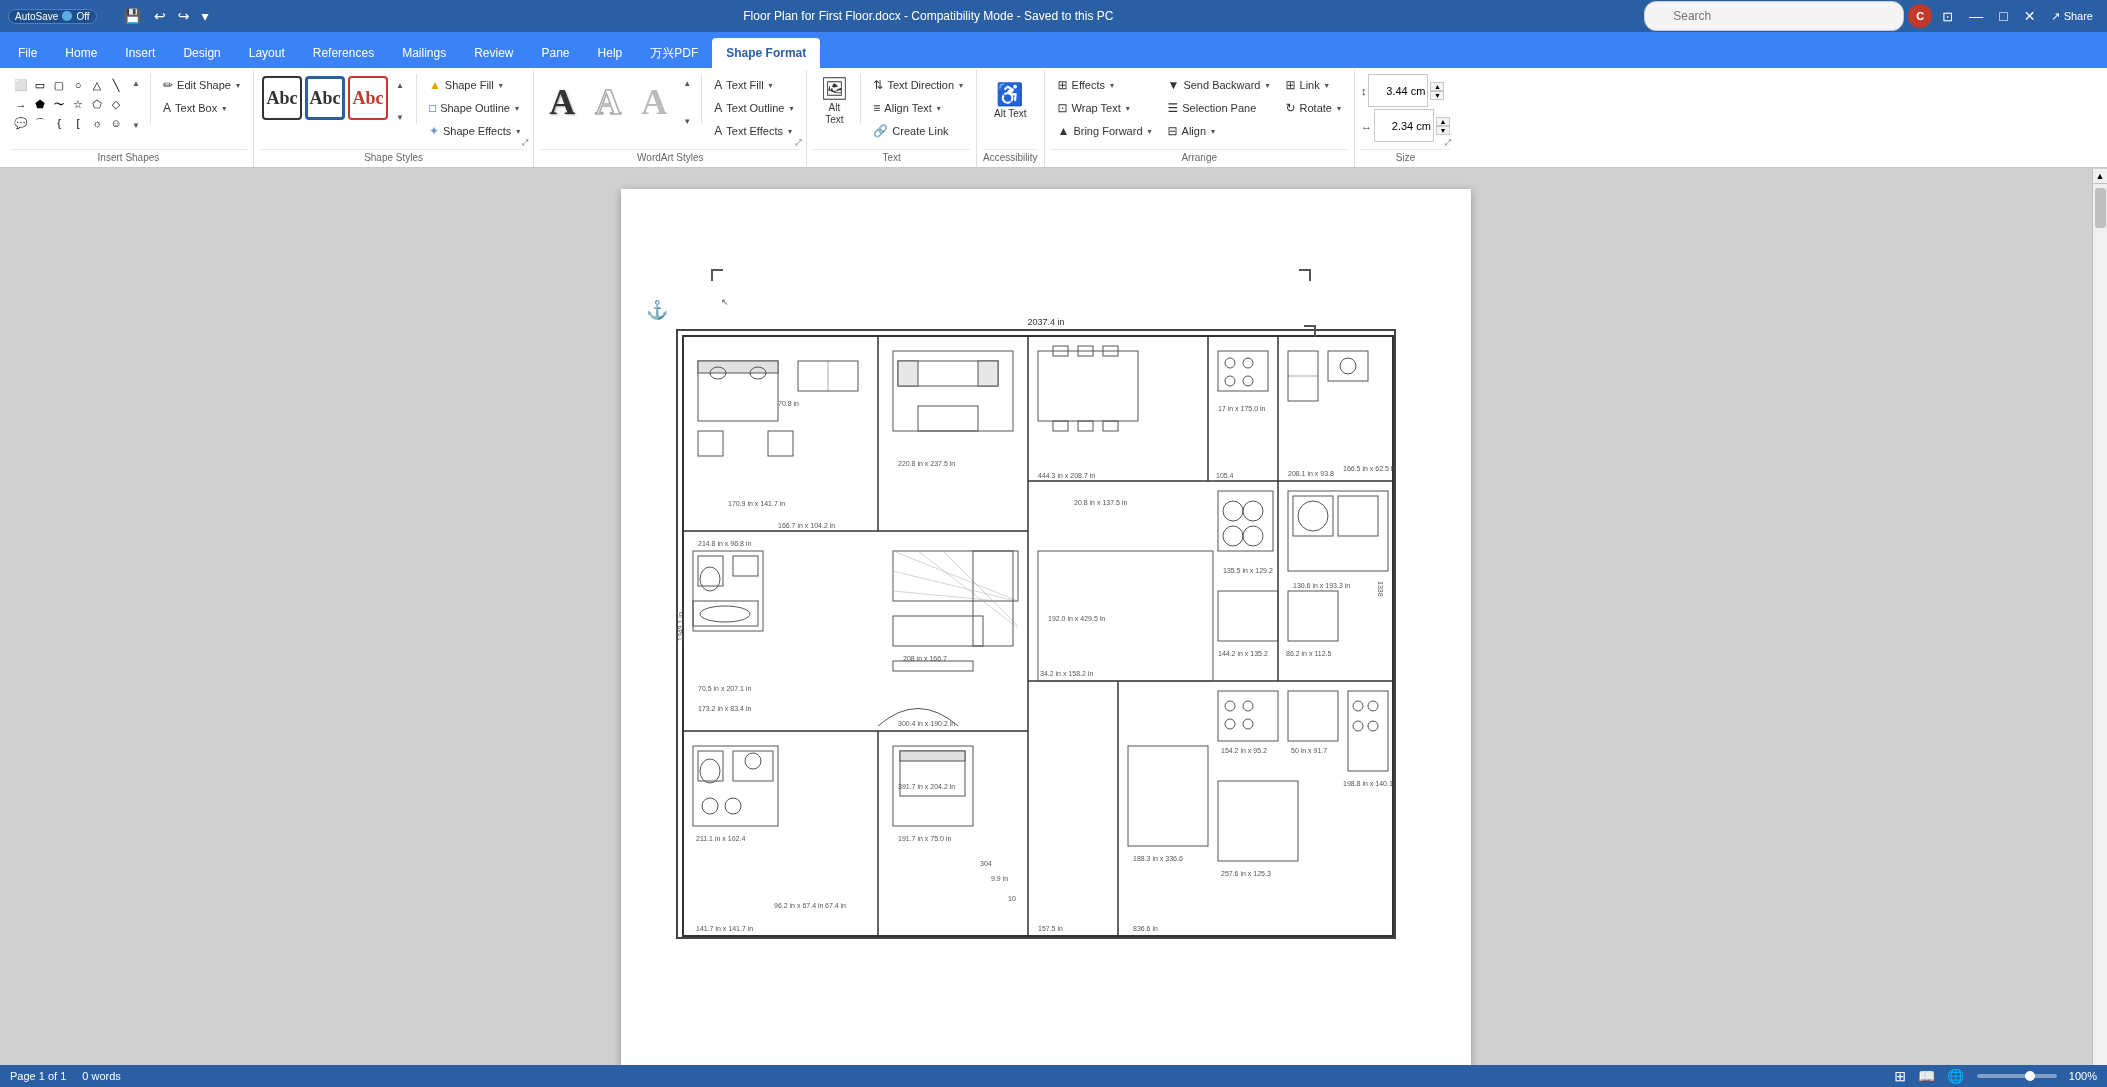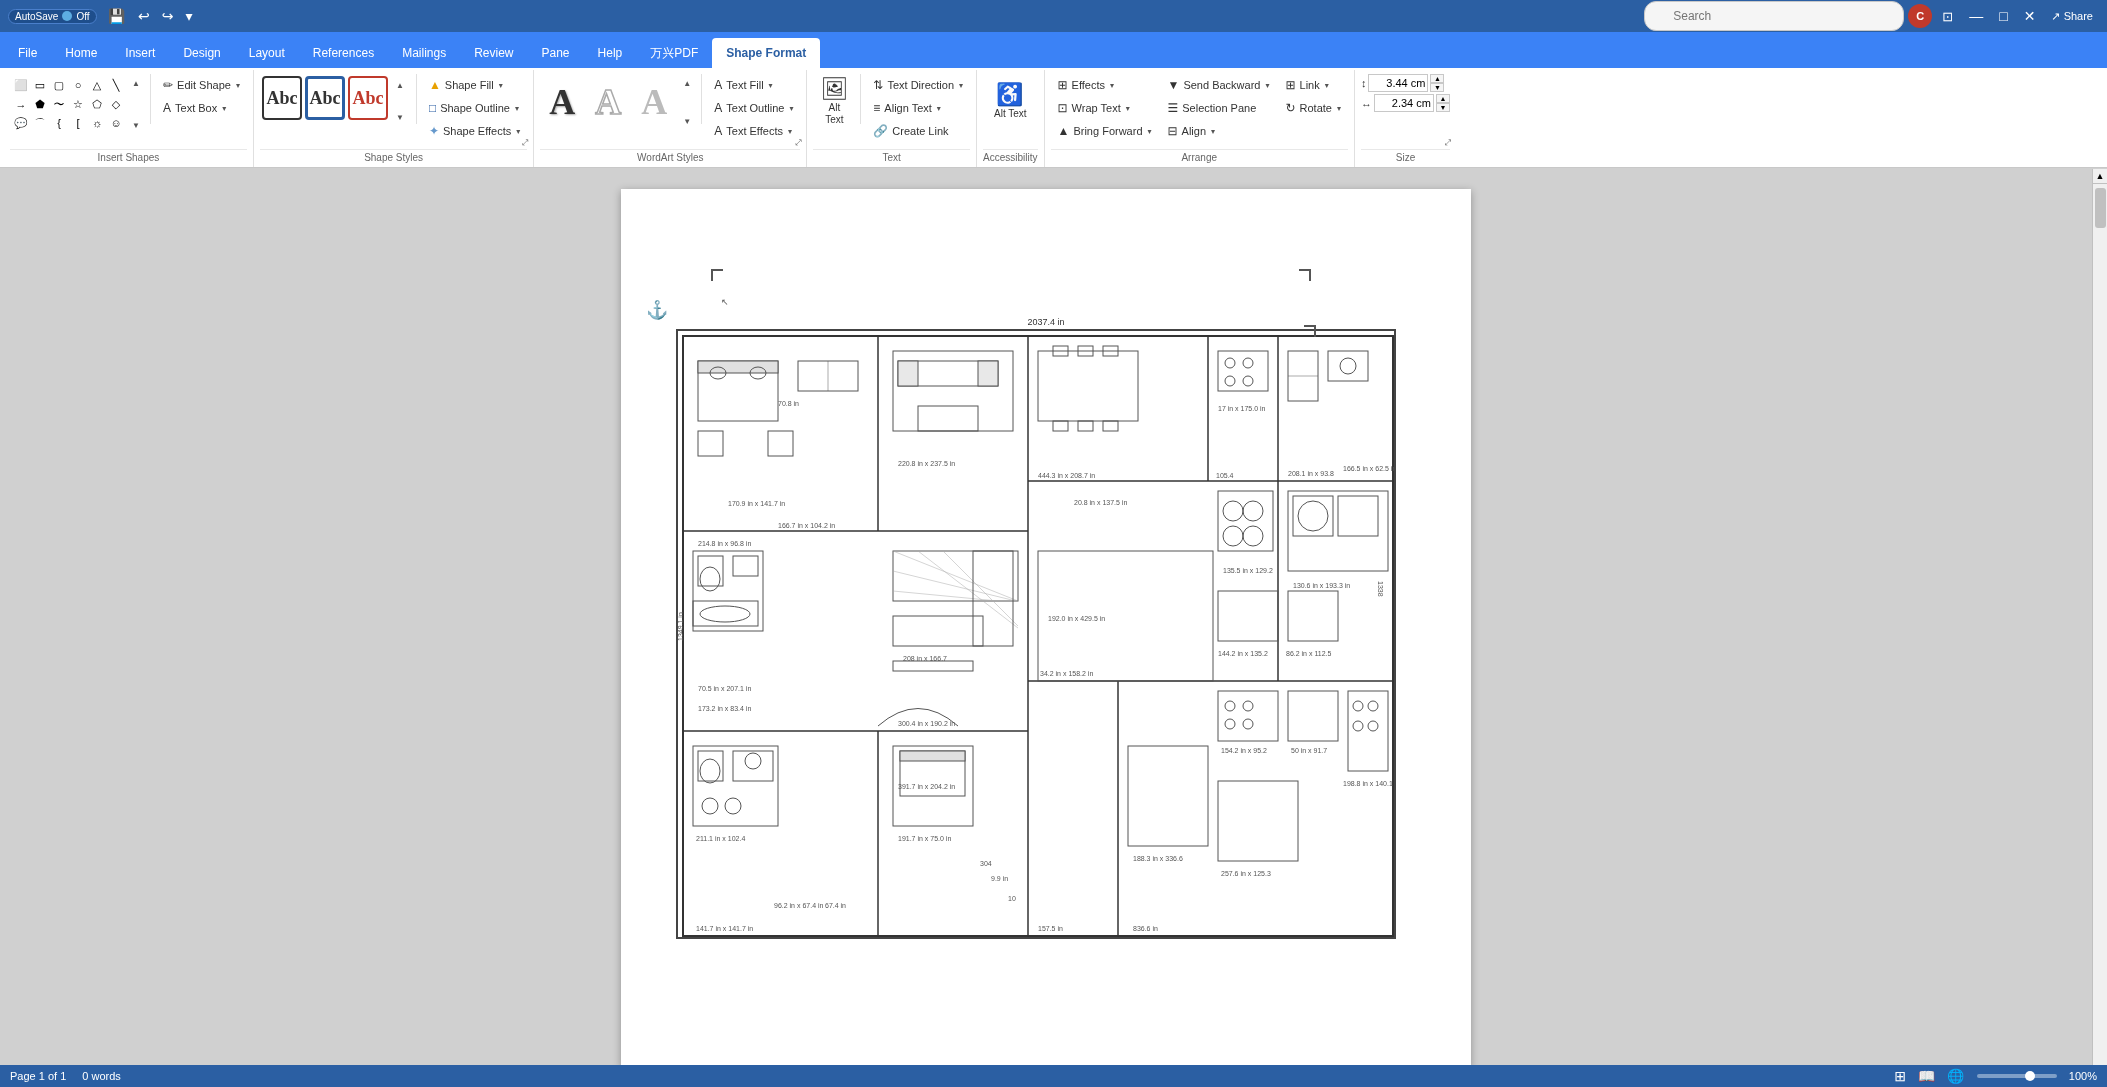--- a/index.html
+++ b/index.html
@@ -8,21 +8,21 @@
     
     #title-bar {
       height: 32px;
       background: #2b5fa3;
       display: flex;
       align-items: center;
       justify-content: space-between;
       padding: 0 8px;
       color: white;
     }
-    #title-bar-left { display: flex; align-items: center; gap: 8px; }
+    #title-bar-left { display: flex; align-items: center; gap: 24px; }
     #autosave-toggle {
       background: #1e4e8c;
       border: 1px solid #4a7fcb;
       border-radius: 10px;
       color: white;
       font-size: 10px;
       padding: 1px 6px;
       display: flex;
       align-items: center;
       gap: 4px;
@@ -102,21 +102,21 @@
     .ribbon-expand-btn { position: absolute; bottom: 18px; right: 2px; width: 12px; height: 12px; display: flex; align-items: center; justify-content: center; font-size: 8px; cursor: pointer; color: #555; }
     
     #search-bar { flex: 1; display: flex; align-items: center; justify-content: center; }
     #search-input { width: 260px; height: 30px; border: 1px solid #c8c8c8; border-radius: 12px; padding: 0 10px 0 28px; font-size: 12px; background: #f5f5f5; position: relative; }
     .search-wrapper { position: relative; display: flex; align-items: center; }
     .search-icon-inside { position: absolute; left: 8px; color: #666; font-size: 13px; pointer-events: none; }
     
     .size-group { display: flex; flex-direction: column; gap: 2px; }
     .size-row { display: flex; align-items: center; gap: 2px; }
     .size-icon { font-size: 11px; color: #333; }
-    .size-input { width: 60px; height: 18px; border: 1px solid #c8c8c8; font-size: 11px; padding: 0 2px; text-align: right; }
+    .size-input { width: 60px; height: 33px; border: 1px solid #c8c8c8; font-size: 11px; padding: 0 2px; text-align: right; }
     .spinner-btns { display: flex; flex-direction: column; }
     .spinner-btn { width: 14px; height: 9px; display: flex; align-items: center; justify-content: center; font-size: 7px; cursor: pointer; border: 1px solid #c8c8c8; background: #f5f5f5; }
 
     
     #doc-area { background: #d0d0d0; flex: 1; display: flex; overflow: hidden; position: relative; height: calc(1087px - 32px - 137px); }
     #scrollbar-right { width: 15px; background: #f0f0f0; border-left: 1px solid #c0c0c0; display: flex; flex-direction: column; align-items: center; }
     #doc-content { flex: 1; overflow: hidden; position: relative; display: flex; justify-content: center; padding: 20px; }
     #page { width: 850px; background: white; box-shadow: 0 2px 8px rgba(0,0,0,0.3); position: relative; min-height: 750px; margin: 0 auto; }
     #scrollbar-up { width: 15px; height: 15px; display: flex; align-items: center; justify-content: center; font-size: 9px; cursor: pointer; border-bottom: 1px solid #c0c0c0; }
     #scrollbar-down { width: 15px; height: 15px; display: flex; align-items: center; justify-content: center; font-size: 9px; cursor: pointer; border-top: 1px solid #c0c0c0; margin-top: auto; }
@@ -153,20 +153,21 @@
       <span class="toggle-dot"></span>
       <span>Off</span>
     </div>
     <div id="quick-access">
       <button title="Save">💾</button>
       <button title="Undo">↩</button>
       <button title="Redo">↪</button>
       <button>▾</button>
     </div>
   </div>
+  <div id="title-text">Floor Plan for First Floor.docx - Compatibility Mode - Saved to this PC</div>
   <div id="title-bar-right">
     <div id="search-bar">
       <div class="search-wrapper">
         <span class="search-icon-inside">🔍</span>
         <input id="search-input" type="text" placeholder="Search" style="">
       </div>
     </div>
     <div class="user-avatar">C</div>
     <button style="font-size:13px;">⊡</button>
     <button>—</button>

